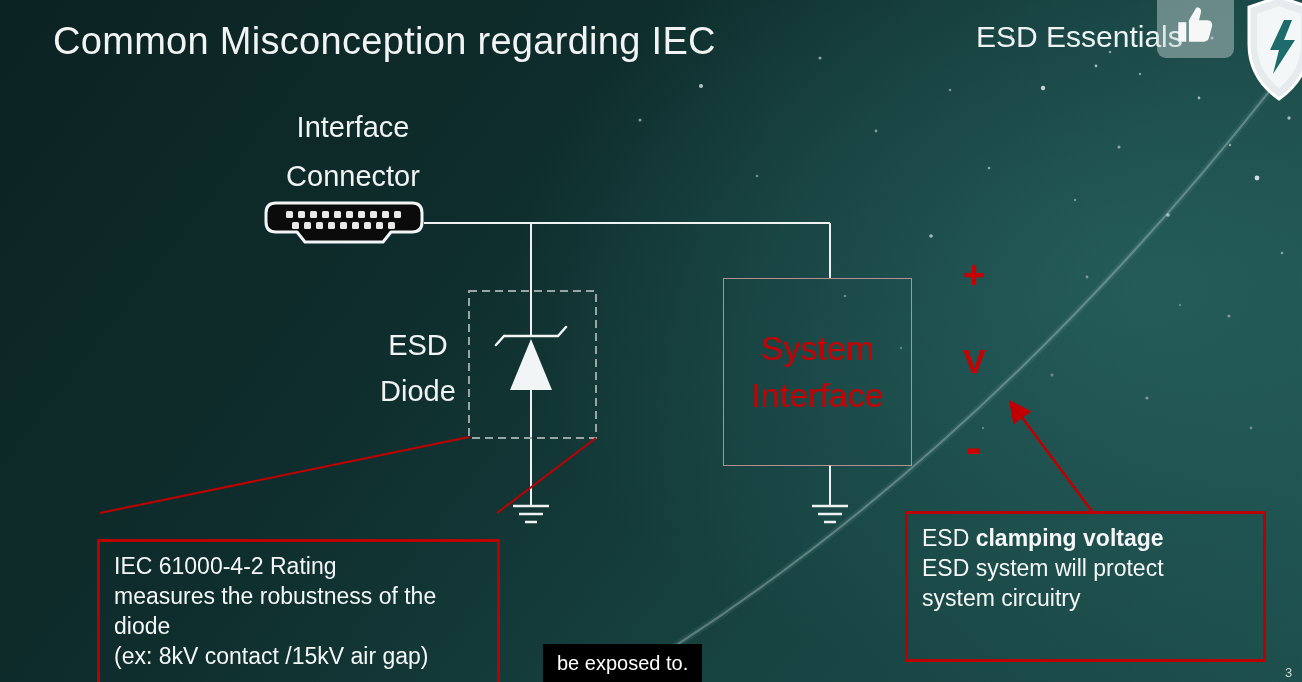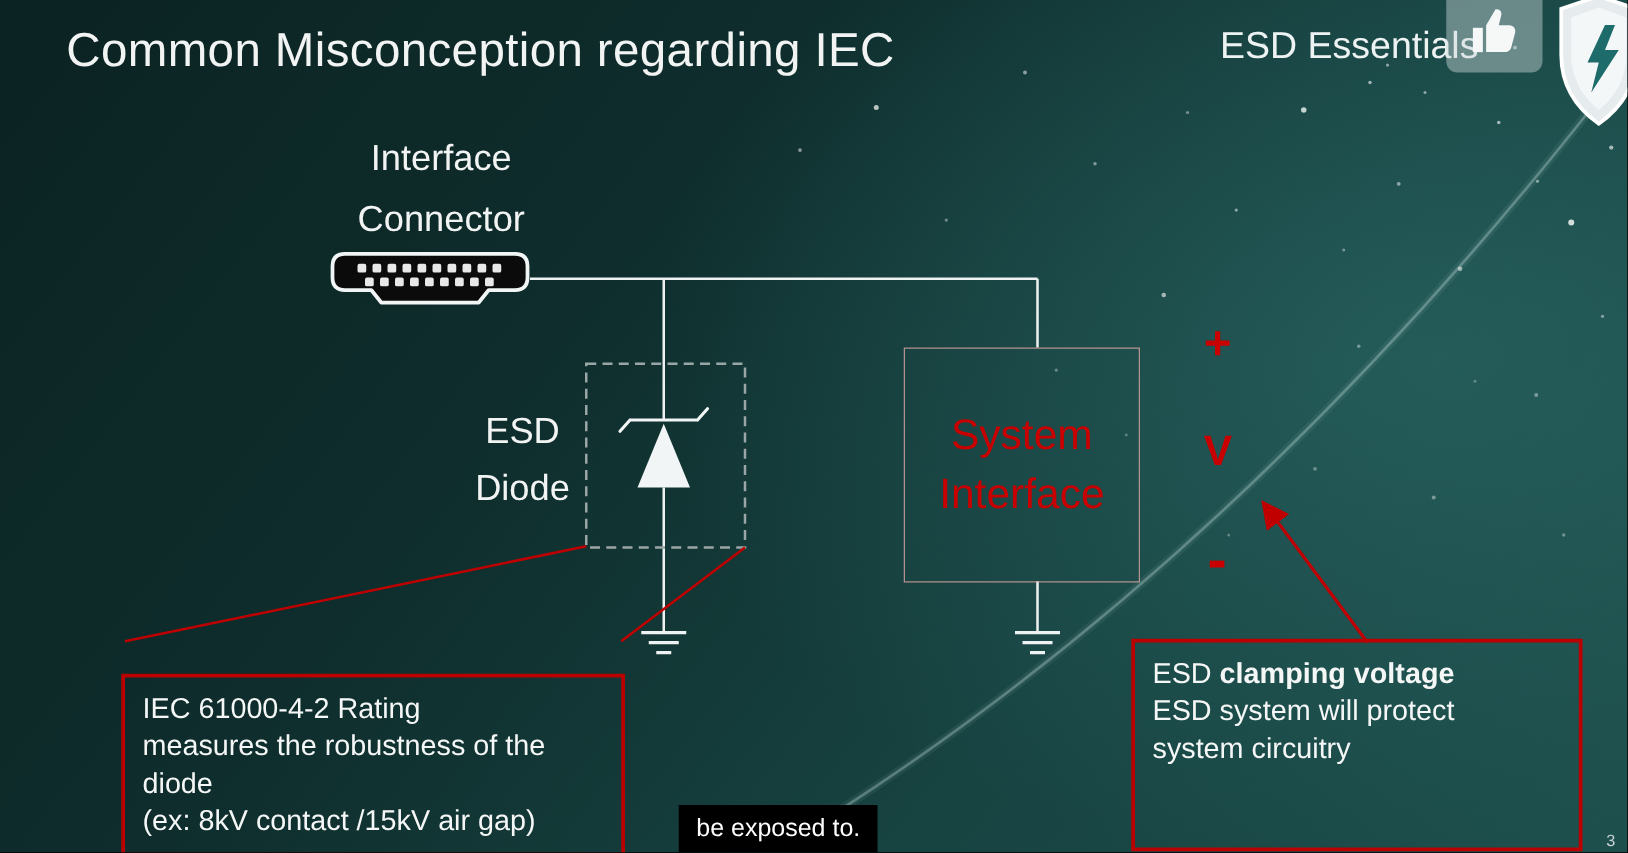--- a/index.html
+++ b/index.html
@@ -34,21 +34,21 @@
     color:#c80000; font-size:34px; line-height:47px; }
 
   .vmark { color:#c80000; font-weight:bold; }
   .v-plus  { left:963px; top:254px; font-size:38px; }
   .v-sym   { left:963px; top:342px; font-size:34px; }
   .v-minus { left:966px; top:420px; font-size:46px; }
 
   .callout { border:3px solid #bb0000; color:#f5f7f7; font-size:23px;
     line-height:30px; padding:9px 14px; }
   .callout-left  { left:97px;  top:511px; width:403px; height:146px;margin-top:28px; }
-  .callout-right { left:905px; top:511px; width:361px; height:170px; }
+  .callout-right { left:905px; top:511px; width:361px; height:151px; }
   .callout b { font-weight:bold; }
 
   .caption { left:543px; top:644px; height:38px; background:#000; color:#ffffff;
     font-size:20px; padding:0 14px; display:flex; align-items:center; }
   .page-number { left:1285px; top:665px; font-size:13px; color:#ccd6d6; }
 </style>
 </head>
 <body>
 
 <div class="slide">

